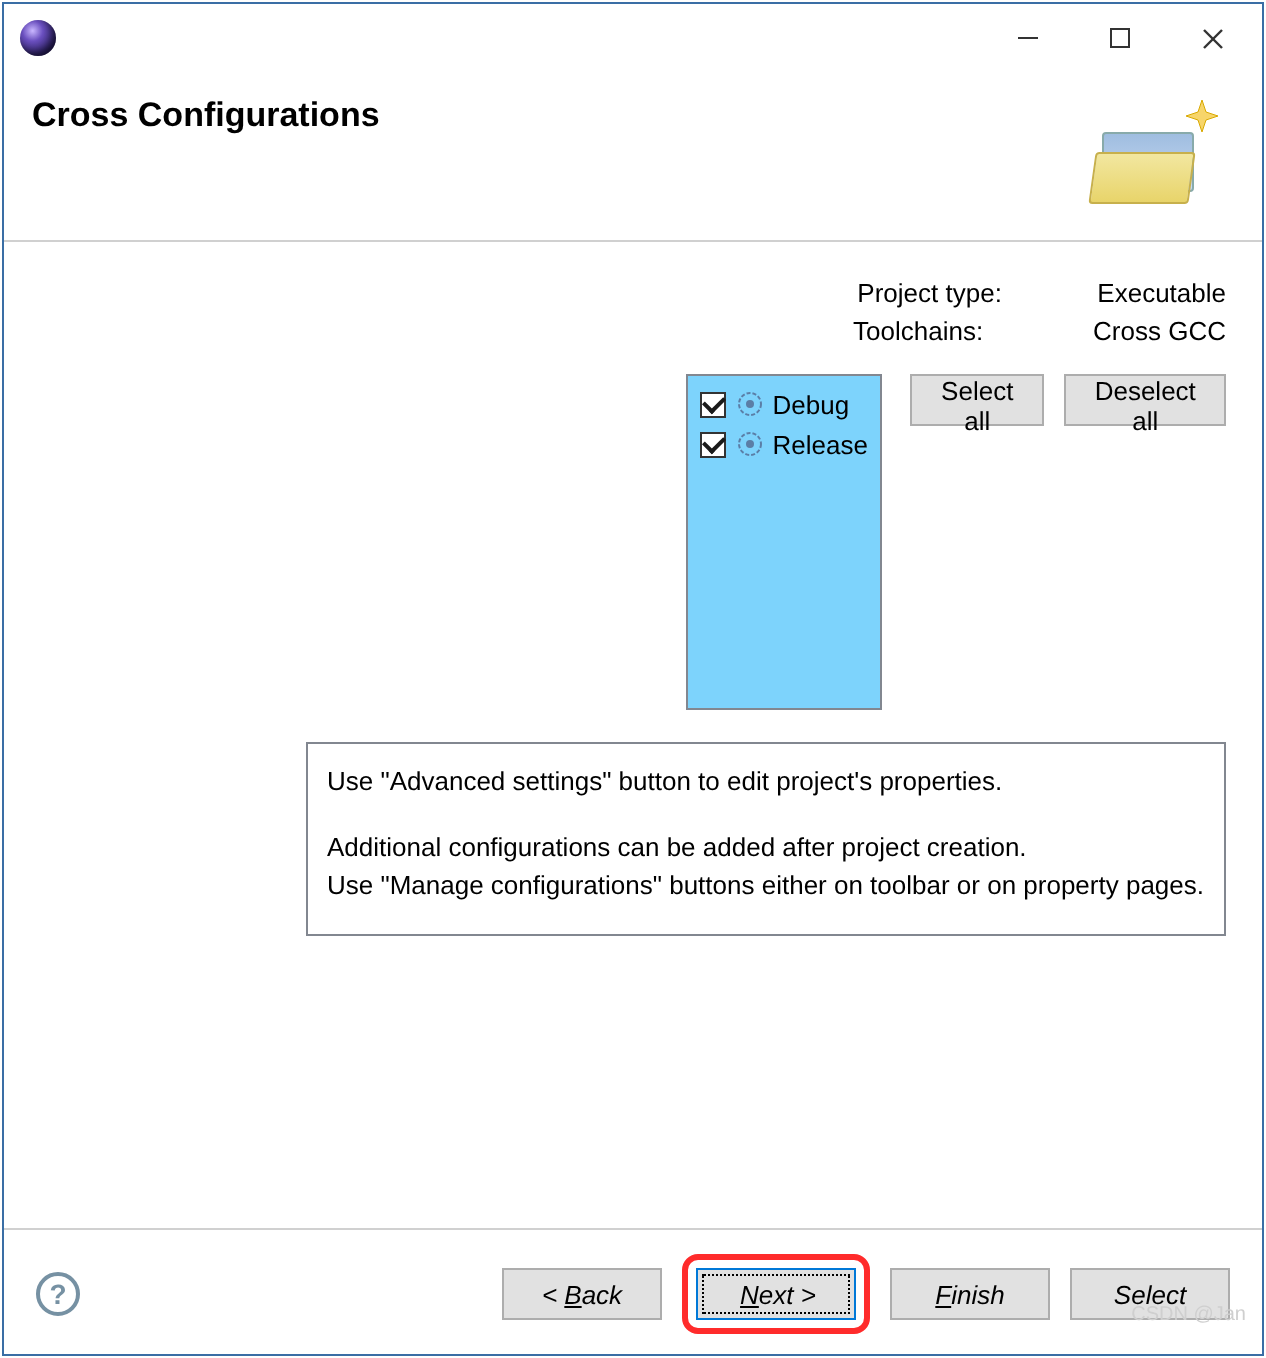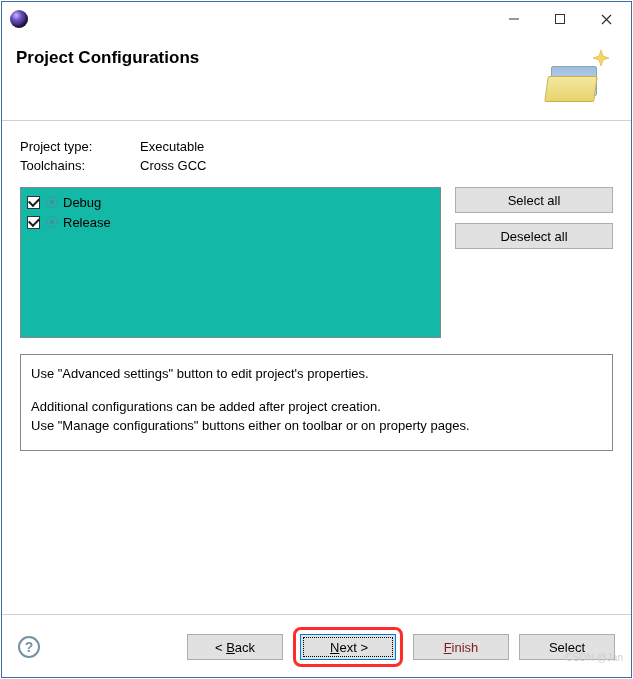--- a/index.html
+++ b/index.html
@@ -78,33 +78,34 @@
   }
   .spark {
     position: absolute; right: 4px; top: 4px;
     width: 16px; height: 16px;
   }
   .content {
     flex: 1;
     padding: 18px 18px 8px 18px;
     display: flex;
     flex-direction: column;
+    align-items: flex-end;
   }
   .kv { display: flex; margin-bottom: 4px; }
   .kv .k { width: 120px; }
   .mid {
     display: flex;
     gap: 14px;
     margin-top: 10px;
   }
   .listbox {
     flex: 1;
     border: 1px solid #828790;
-    height: 151px;
-    background: #14b8a6;
+    height: 168px;
+    background: #7dd3fc;
     padding: 4px 6px;
     overflow: auto;
   }
   .cfg-item {
     display: flex;
     align-items: center;
     height: 20px;
     gap: 4px;
   }
   .chk {
@@ -120,21 +121,21 @@
     border-bottom: 2px solid #1a1a1a;
     transform: rotate(-45deg) translate(1px,-1px);
   }
   .cfg-icon {
     width: 15px; height: 15px;
     display: inline-flex; align-items: center; justify-content: center;
   }
   .sidebtns {
     width: 158px;
     display: flex;
-    flex-direction: column;
+    flex-direction: row;
     gap: 10px;
   }
   .winbtn {
     height: 26px;
     border: 1px solid #adadad;
     background: #e1e1e1;
     font-family: inherit;
     font-size: 13px;
     cursor: default;
     padding: 0 8px;
@@ -163,24 +164,25 @@
     width: 22px; height: 22px;
     border: 2px solid #7691a3;
     border-radius: 50%;
     display: flex; align-items: center; justify-content: center;
     color: #7691a3;
     font-weight: bold;
     font-size: 14px;
   }
   .footer .spacer { flex: 1; }
   .footer .winbtn {
-    width: 96px;
+    width: 80px;
+    font-style: italic;
   }
   .mnemonic { text-decoration: underline; }
-  .disabled { color: #7f1d1d; }
+  .disabled { color: #000000; }
   .focus-ring {
     outline: 1px dotted #000;
     outline-offset: -4px;
     border: 1px solid #0078d7;
     padding-left: 10px;
   }
   .highlight-box {
     border: 3px solid #ff2b2b;
     border-radius: 8px;
     padding: 4px;
@@ -215,21 +217,21 @@
     <span class="wbtn">
       <svg width="11" height="11">
           <line x1="1" y1="1" x2="10" y2="10" stroke="#333" stroke-width="1.2"></line>
           <line x1="10" y1="1" x2="1" y2="10" stroke="#333" stroke-width="1.2"></line>
         </svg>
     </span>
   </div>
 
   <div class="banner">
     <div class="banner-text">
-      <div class="banner-title">Project Configurations</div>
+      <div class="banner-title">Cross Configurations</div>
     </div>
     <div class="banner-img">
       <div class="folder-back"></div>
       <div class="folder-front"></div>
       <svg class="spark" viewBox="0 0 16 16">
           <polygon points="8,0 10,6 16,8 10,10 8,16 6,10 0,8 6,6" fill="#f7d56a" stroke="#d8a900" stroke-width="0.5"></polygon>
         </svg>
     </div>
   </div>
 

